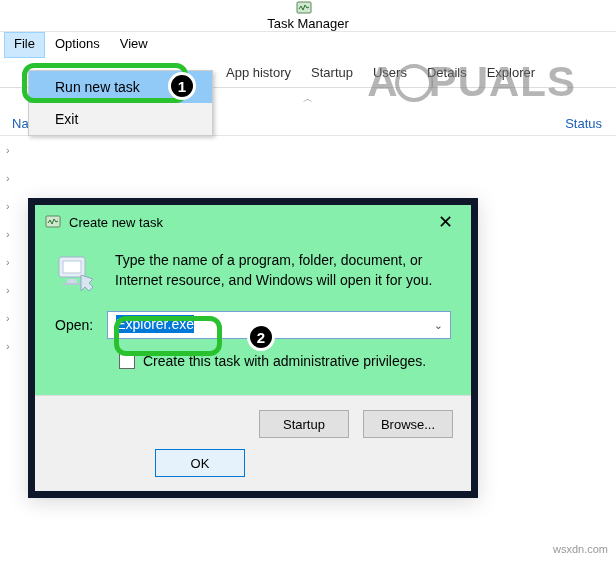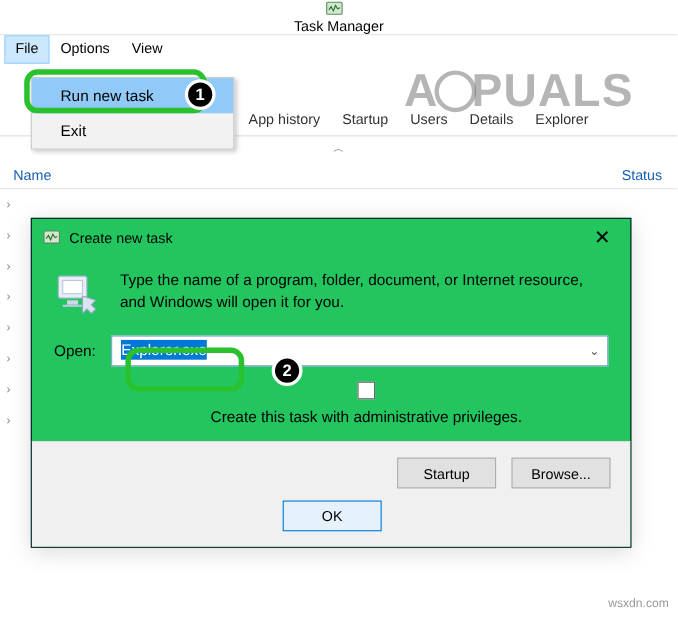--- a/index.html
+++ b/index.html
@@ -85,21 +85,20 @@
     pointer-events: none;
   }
   .badge1 { left: 168px; top: 72px; }
   .badge2 { left: 247px; top: 323px; }
   .tabs {
     display: flex;
     align-items: center;
     height: 30px;
     border-bottom: 1px solid #ddd;
     padding-left: 216px;
-    margin-top: 36px;
   }
   .tabs .tab {
     padding: 5px 10px;
     font-size: 13px;
     color: #333;
   }
   .collapse {
     text-align: center;
     font-size: 10px;
     color: #666;
@@ -118,24 +117,24 @@
     align-items: center;
     height: 28px;
     padding-left: 6px;
     color: #666;
   }
   .expander { font-size: 11px; color: #888; width: 14px; }
   .dialog-overlay {
     position: absolute;
     left: 28px;
     top: 198px;
-    width: 546px;
+    width: 450px;
     height: 300px;
-    background: #22c55e;
-    border: 1px solid #0f172a;
+    background: #86efac;
+    border: 7px solid #0f172a;
     box-shadow: 0 4px 20px rgba(0,0,0,.15);
     z-index: 3;
   }
   .dlg-titlebar {
     height: 34px;
     display: flex;
     align-items: center;
     padding: 0 10px;
   }
   .dlg-titlebar .icon { width:16px; height:16px; margin-right:8px; }
@@ -188,21 +187,20 @@
     z-index: 10;
     pointer-events:none;
   }
   .admin-row {
     display:flex;
     align-items:center;
     gap:8px;
     padding-left: 64px;
     font-size: 14px;
     margin-bottom: 14px;
-    flex-direction: column;
   }
   .chk {
     width:16px; height:16px;
     border:1px solid #666;
     background:#fff;
   }
   .dlg-buttons {
     display:flex;
     justify-content:flex-end;
     gap:14px;

